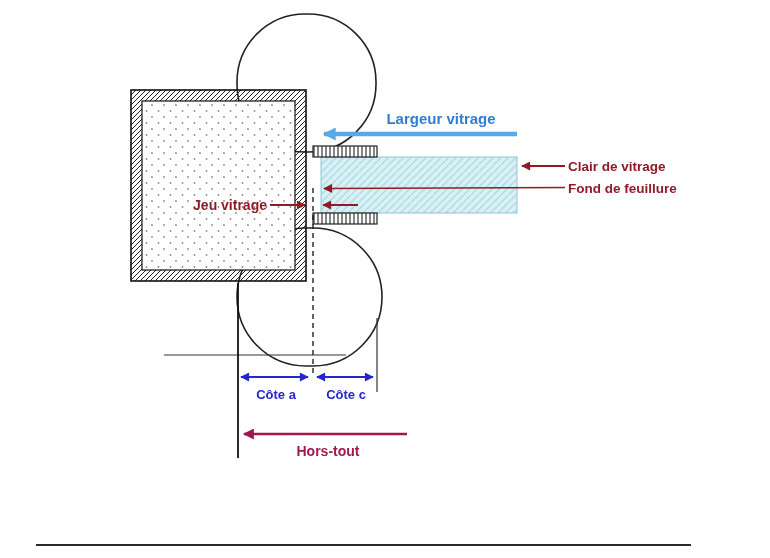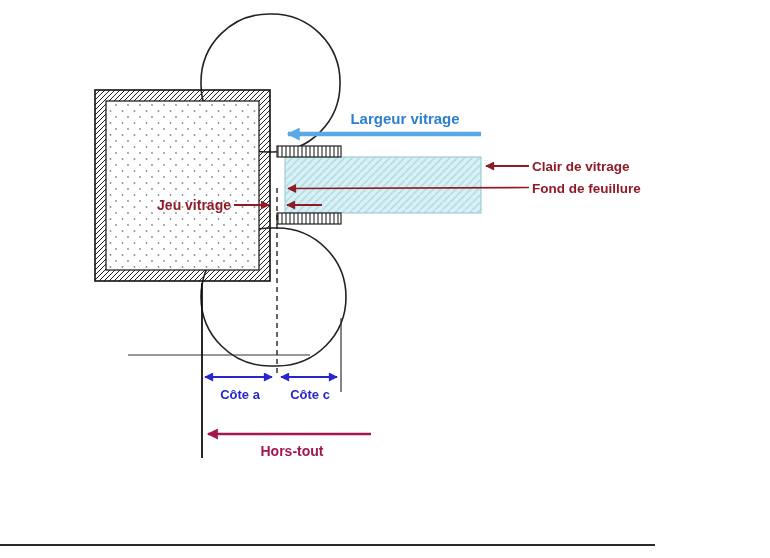--- a/index.html
+++ b/index.html
@@ -3,20 +3,21 @@
 <meta charset="utf-8">
 <style>
   html, body { margin: 0; padding: 0; background: #ffffff; }
   .stage {
     position: relative;
     width: 655px;
     height: 558px;
     background: #ffffff;
     overflow: hidden;
     font-family: "Liberation Sans", sans-serif;
+    margin-left: 36px;
   }
   svg { display: block; }
   .lbl {
     font-family: "Liberation Sans", sans-serif;
     font-weight: bold;
   }
   .t-largeur { font-size: 15px; }
   .t-red     { font-size: 13.5px; }
   .t-jeu     { font-size: 14px; }
   .t-cote    { font-size: 13px; }

